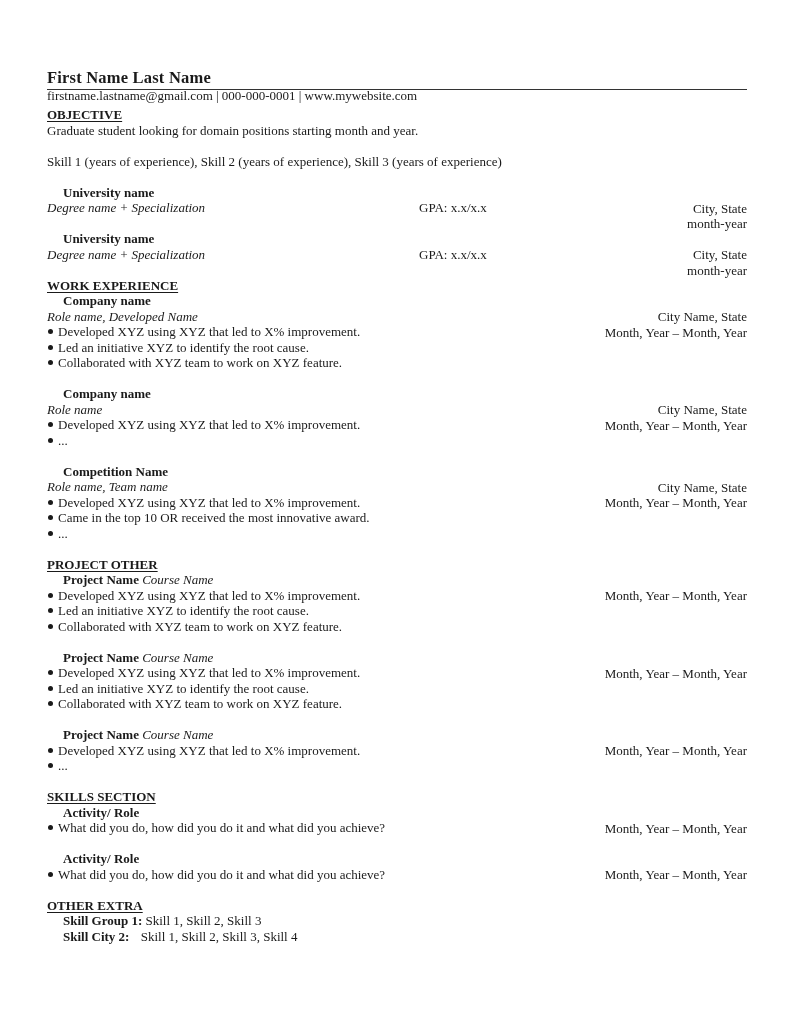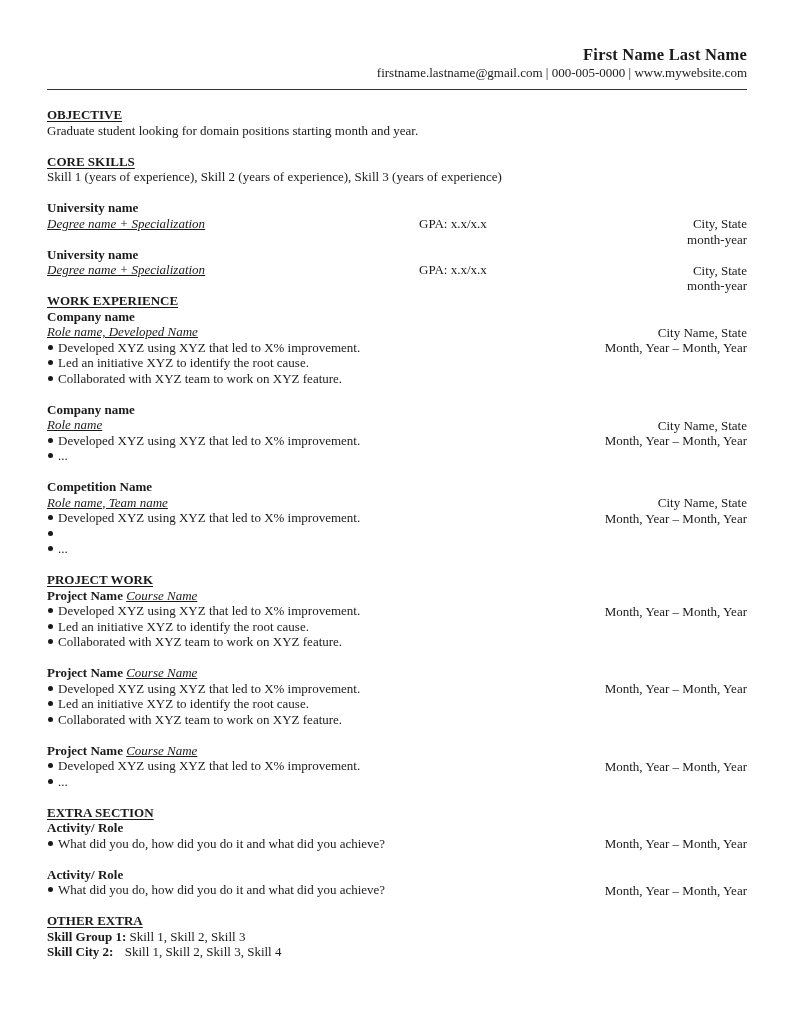--- a/index.html
+++ b/index.html
@@ -2,56 +2,55 @@
 <html><head>
 <meta charset="utf-8">
 <style>
   html, body { margin: 0; padding: 0; background: #ffffff; }
   body {
     width: 794px; height: 1028px; position: relative; overflow: hidden;
     font-family: "DejaVu Serif", "Liberation Serif", serif;
     color: #1a1a1a;
   }
   .page { position: absolute; left: 47px; top: 0; width: 700px; }
-  .header { text-align: right; padding-top: 45px; }
+  .header { text-align: left; padding-top: 45px; margin-top: 23px; }
   .name { font-family: "Liberation Serif", serif; font-weight: bold; font-size: 16.5px; line-height: 19px; letter-spacing: 0.2px; }
   .contact { font-family: "Liberation Serif", serif; font-size: 13px; line-height: 16px; margin-top: 1px; }
   .rule { position: absolute; left: 0; top: 89px; width: 700px; height: 1.3px; background: #333; }
   .content { position: absolute; left: 0; top: 107px; width: 700px; font-family: "Liberation Serif", serif; font-size: 13px; }
   .line { height: 15.5px; line-height: 15.5px; white-space: nowrap; position: relative; }
   .sec-title { font-weight: bold; text-decoration: underline; text-underline-offset: 2px; text-decoration-thickness: 1px; height: 15.5px; line-height: 15.5px; }
   .sec { margin-bottom: 15.5px; }
   .entry { margin-bottom: 15.5px; }
   .entry:last-child { margin-bottom: 0; }
-  .b { font-weight: bold; }
-  .i { font-style: italic; text-decoration: underline; }
+  .b { font-weight: bold; margin-left: 16px; }
+  .i { font-style: italic; }
   .right { position: absolute; right: 0; top: 16px; }
   .mid { position: absolute; left: 372px; top: 0; }
   .dot { display: inline-block; width: 5px; height: 5px; border-radius: 50%; background: #1a1a1a; margin-right: 5px; vertical-align: 2px; margin-left: 1px; }
   .sg-gap { display: inline-block; width: 8px; }
 </style>
 </head>
 <body>
 
 <div class="page">
   <div class="header">
     <div class="name">First Name Last Name</div>
-    <div class="contact">firstname.lastname@gmail.com | 000-005-0000 | www.mywebsite.com</div>
+    <div class="contact">firstname.lastname@gmail.com | 000-000-0001 | www.mywebsite.com</div>
   </div>
   <div class="rule"></div>
 
   <div class="content">
 
     <div class="sec">
       <div class="sec-title">OBJECTIVE</div>
       <div class="line">Graduate student looking for domain positions starting month and year.</div>
     </div>
 
     <div class="sec">
-      <div class="sec-title">CORE SKILLS</div>
       <div class="line">Skill 1 (years of experience), Skill 2 (years of experience), Skill 3 (years of experience)</div>
     </div>
 
     <div class="sec">
       <div class="entry">
         <div class="line">
           <span class="b">University name</span>
           <span class="right">City, State</span>
         </div>
         <div class="line">
@@ -106,27 +105,27 @@
       <div class="entry">
         <div class="line">
           <span class="b">Competition Name</span>
           <span class="right">City Name, State</span>
         </div>
         <div class="line">
           <span class="i">Role name, Team name</span>
           <span class="right">Month, Year – Month, Year</span>
         </div>
         <div class="line"><span class="dot"></span><span>Developed XYZ using XYZ that led to X% improvement.</span></div>
-        <div class="line"><span class="dot"></span></div>
+        <div class="line"><span class="dot"></span><span>Came in the top 10 OR received the most innovative award.</span></div>
         <div class="line"><span class="dot"></span><span>...</span></div>
       </div>
     </div>
 
     <div class="sec">
-      <div class="sec-title">PROJECT WORK</div>
+      <div class="sec-title">PROJECT OTHER</div>
 
       <div class="entry">
         <div class="line">
           <span class="b">Project Name</span>
           <span class="i">Course Name</span>
           <span class="right">Month, Year – Month, Year</span>
         </div>
         <div class="line"><span class="dot"></span><span>Developed XYZ using XYZ that led to X% improvement.</span></div>
         <div class="line"><span class="dot"></span><span>Led an initiative XYZ to identify the root cause.</span></div>
         <div class="line"><span class="dot"></span><span>Collaborated with XYZ team to work on XYZ feature.</span></div>
@@ -148,21 +147,21 @@
           <span class="b">Project Name</span>
           <span class="i">Course Name</span>
           <span class="right">Month, Year – Month, Year</span>
         </div>
         <div class="line"><span class="dot"></span><span>Developed XYZ using XYZ that led to X% improvement.</span></div>
         <div class="line"><span class="dot"></span><span>...</span></div>
       </div>
     </div>
 
     <div class="sec">
-      <div class="sec-title">EXTRA SECTION</div>
+      <div class="sec-title">SKILLS SECTION</div>
 
       <div class="entry">
         <div class="line">
           <span class="b">Activity/ Role</span>
           <span class="right">Month, Year – Month, Year</span>
         </div>
         <div class="line"><span class="dot"></span><span>What did you do, how did you do it and what did you achieve?</span></div>
       </div>
 
       <div class="entry">

